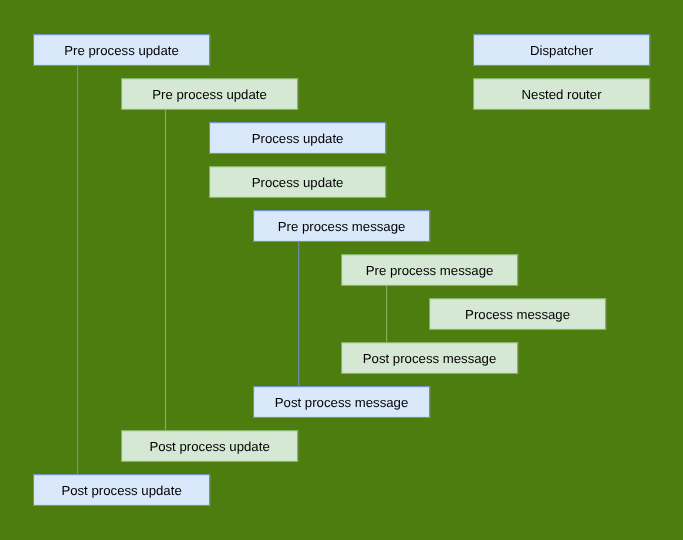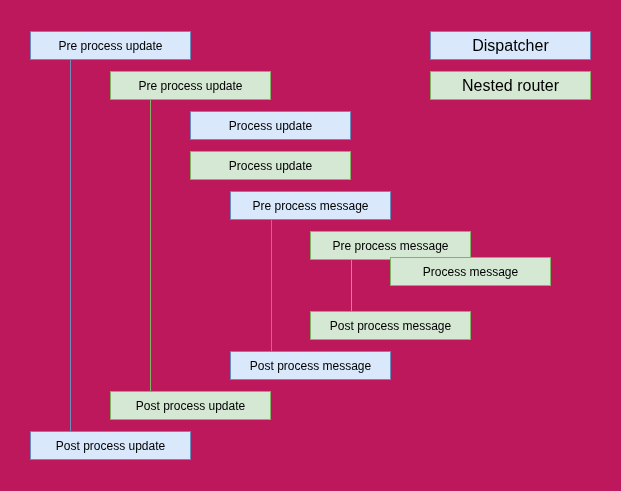--- a/index.html
+++ b/index.html
@@ -51,41 +51,41 @@
     background: #82b366;
   }
   .legend-node {
     position: absolute;
     box-sizing: border-box;
     border-width: 1px;
     border-style: solid;
     display: flex;
     align-items: center;
     justify-content: center;
-    font-size: 16px;
+    font-size: 12px;
     line-height: 1;
     color: #000000;
     text-align: center;
     white-space: nowrap;
     z-index: 2;
   }
   .legend-node.dispatcher {
     background: #dae8fc;
     border-color: #6c8ebf;
   }
   .legend-node.router {
     background: #d5e8d4;
     border-color: #82b366;
     text-align: right;
   }
 </style>
 </head>
 <body>
 
-<div id="canvas" style="width: 621px; height: 491px; background: #be185d;">
+<div id="canvas" style="width: 621px; height: 491px; background: #4d7c0f;">
 
   <div id="edge-layer">
       <div class="edge dispatcher" style="left: 70px; top: 60px; width: 1px; height: 371px;"></div>
       <div class="edge router" style="left: 150px; top: 100px; width: 1px; height: 291px;"></div>
       <div class="edge dispatcher" style="left: 271px; top: 220px; width: 1px; height: 131px;"></div>
       <div class="edge router" style="left: 351px; top: 260px; width: 1px; height: 51px;"></div>
     </div>
   <div id="node-layer">
       <div class="node dispatcher" style="left: 30px; top: 31px; width: 161px; height: 29px;">
         <span>Pre process update</span>
@@ -98,21 +98,21 @@
       </div>
       <div class="node router" style="left: 190px; top: 151px; width: 161px; height: 29px;">
         <span>Process update</span>
       </div>
       <div class="node dispatcher" style="left: 230px; top: 191px; width: 161px; height: 29px;">
         <span>Pre process message</span>
       </div>
       <div class="node router" style="left: 310px; top: 231px; width: 161px; height: 29px;">
         <span>Pre process message</span>
       </div>
-      <div class="node router" style="left: 390px; top: 257px; width: 161px; height: 29px;">
+      <div class="node router" style="left: 390px; top: 271px; width: 161px; height: 29px;">
         <span>Process message</span>
       </div>
       <div class="node router" style="left: 310px; top: 311px; width: 161px; height: 29px;">
         <span>Post process message</span>
       </div>
       <div class="node dispatcher" style="left: 230px; top: 351px; width: 161px; height: 29px;">
         <span>Post process message</span>
       </div>
       <div class="node router" style="left: 110px; top: 391px; width: 161px; height: 29px;">
         <span>Post process update</span>

